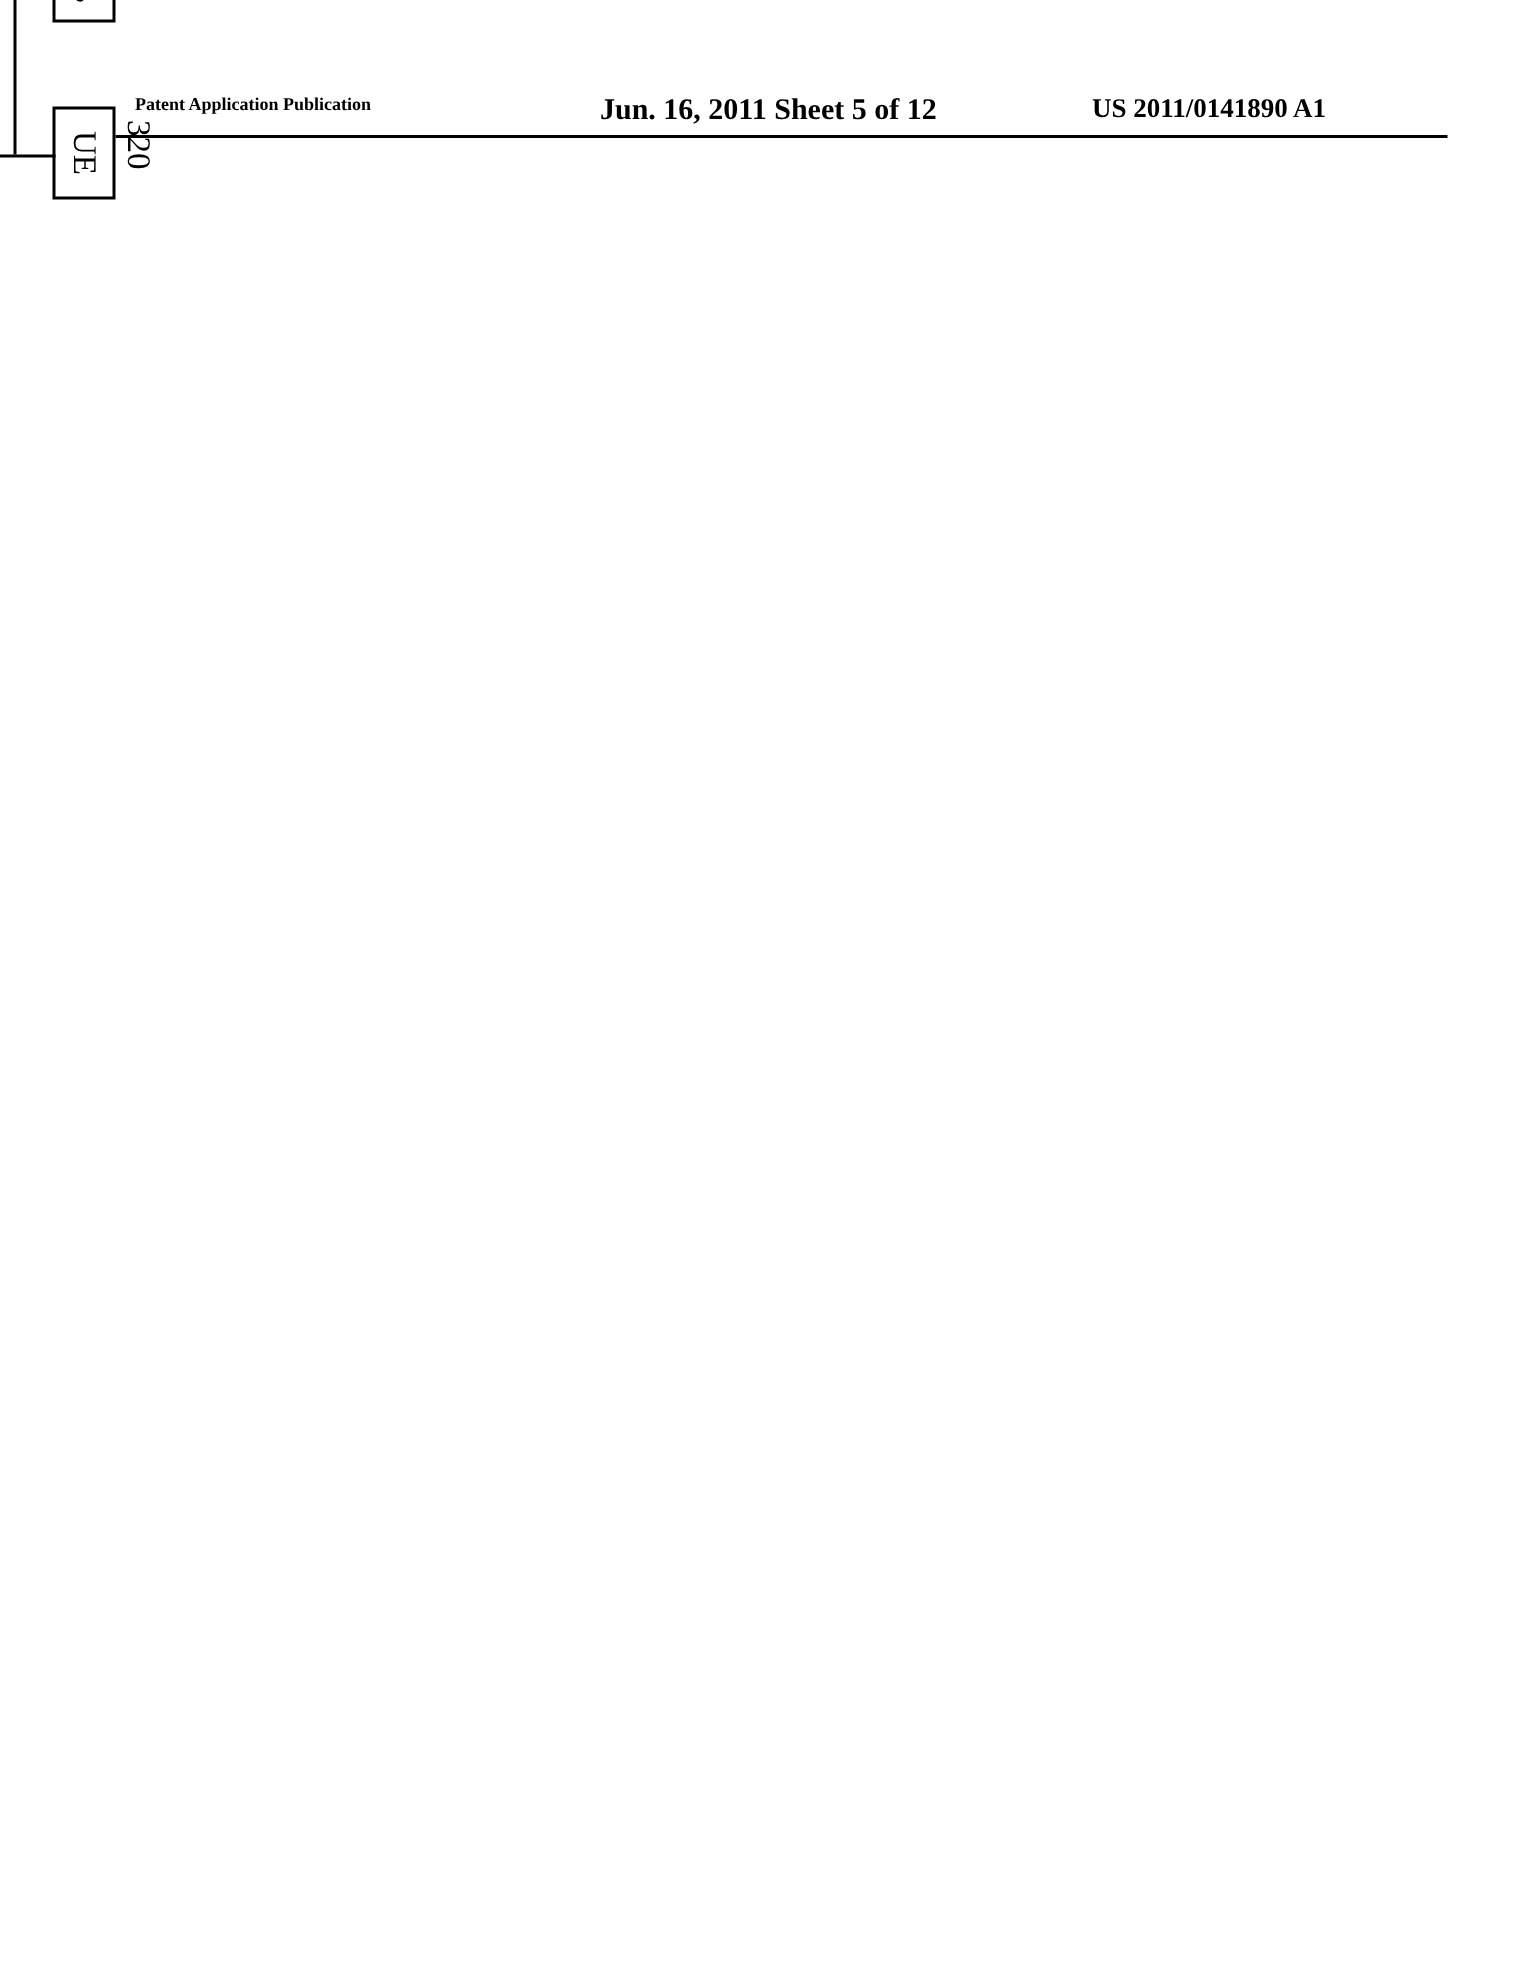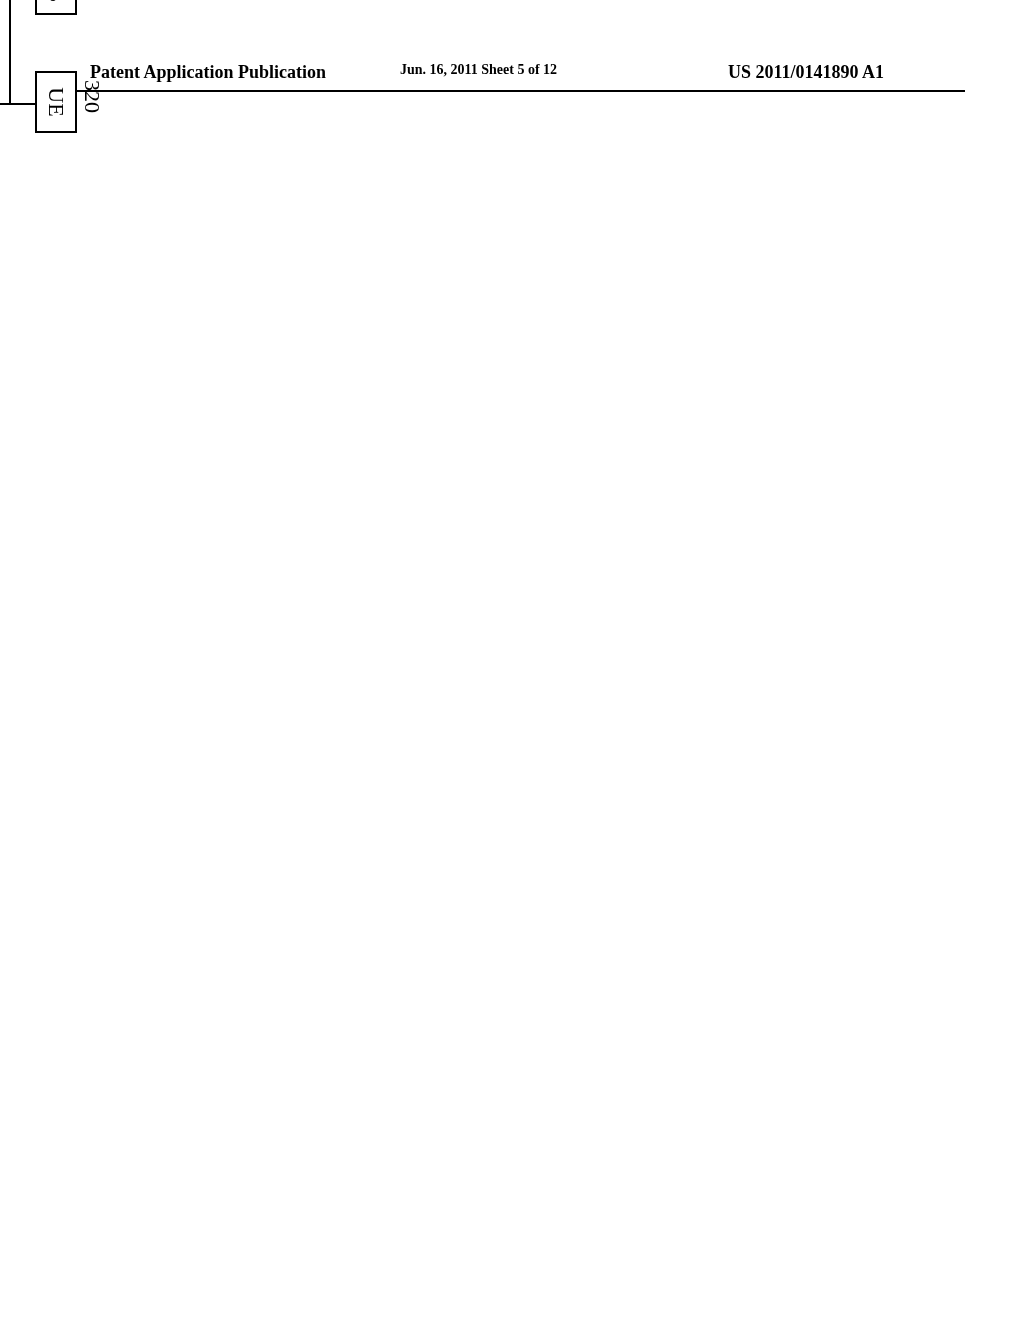--- a/index.html
+++ b/index.html
@@ -14,27 +14,27 @@
   .header {
     position: absolute;
     top: 62px;
     left: 0;
     width: 1024px;
     height: 30px;
   }
   .header-left {
     position: absolute;
     left: 90px;
-    font-size: 18px;
+    font-size: 12px;
     font-weight: bold;
   }
   .header-center {
     position: absolute;
     left: 400px;
-    font-size: 14px;
+    font-size: 20px;
     font-weight: bold;
   }
   .header-right {
     position: absolute;
     left: 728px;
     font-size: 18px;
     font-weight: bold;
   }
   .header::after {
     content: "";

